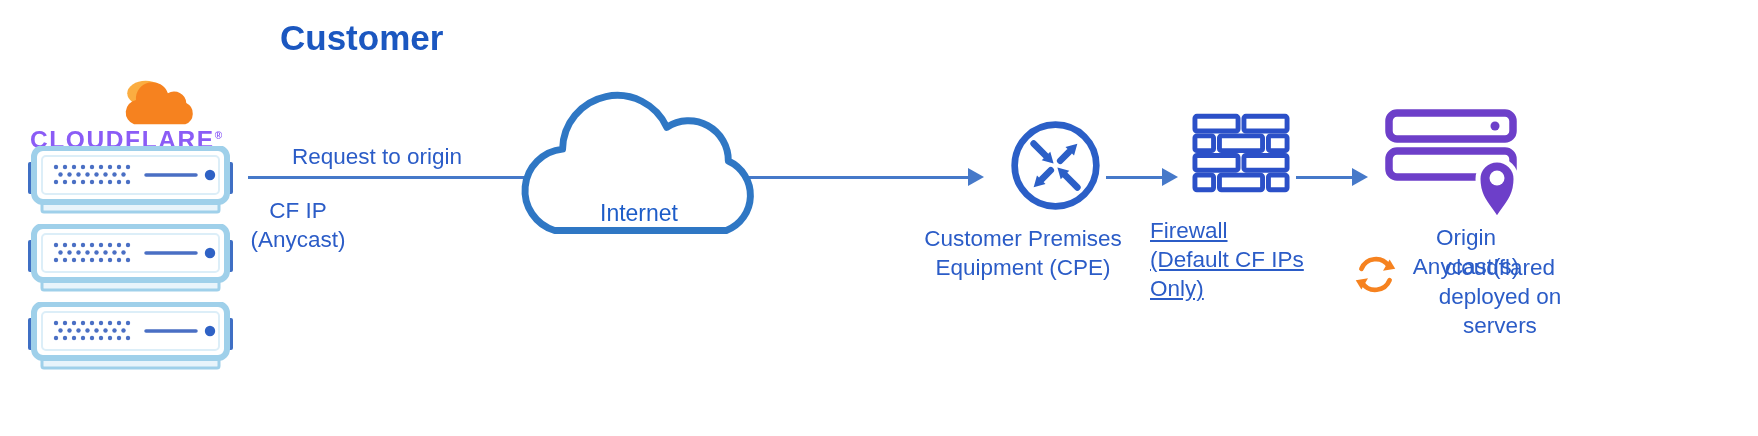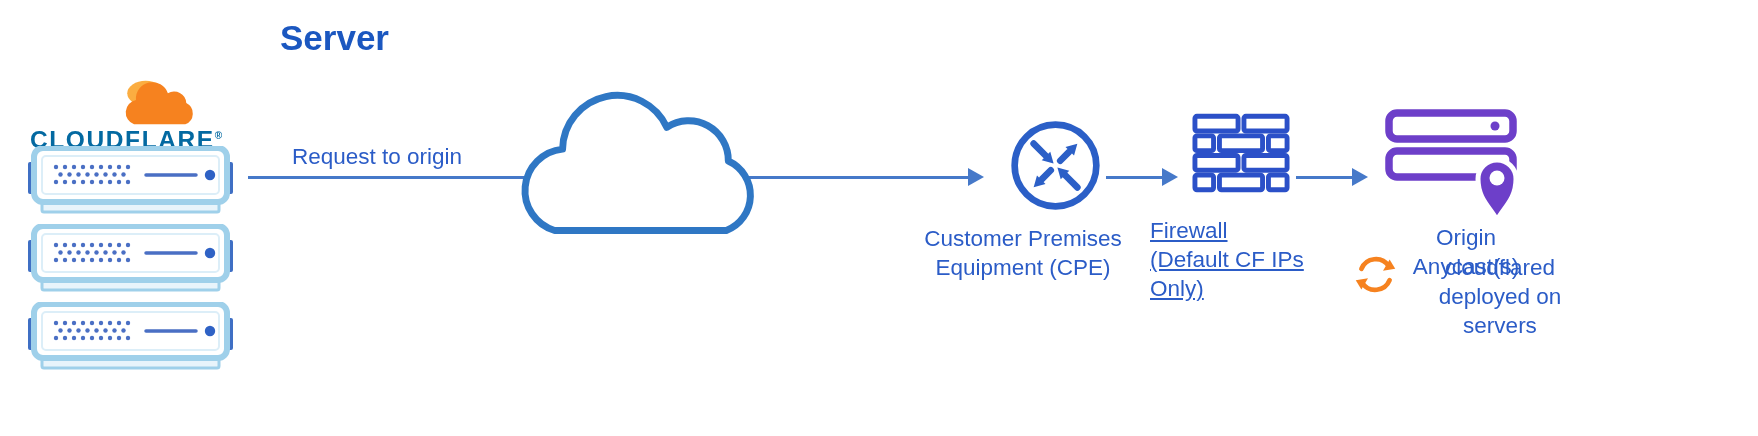--- a/index.html
+++ b/index.html
@@ -19,21 +19,21 @@
   }
   #title{
     left:280px;top:18px;
     font-size:35px;font-weight:600;
     color:#1b57c0;
   }
   
   #cf-logo-cloud{left:116px;top:72px;width:98px;height:60px;}
   #cf-wordmark{
     left:30px;top:126px;
-    font-size:24.5px;font-weight:800;color:#0369a1;
+    font-size:24.5px;font-weight:800;color:#8b5cf6;
     letter-spacing:1.6px;white-space:nowrap;
   }
   #cf-wordmark sup{font-size:10px;letter-spacing:0;vertical-align:super;}
   
   .server{width:205px;height:72px;left:28px;}
   #server-1{top:146px;} #server-2{top:224px;} #server-3{top:302px;}
   
   #request-label{left:292px;top:142px;white-space:nowrap;}
   #cfip-label{left:246px;top:196px;width:104px;}
   
@@ -110,21 +110,21 @@
           <circle cx="100" cy="36" r="2.2"></circle>
       </g>
       <line x1="118" y1="29" x2="168" y2="29" stroke="#4a6fc4" stroke-width="3.5" stroke-linecap="round"></line>
       <circle cx="182" cy="29" r="5.2" fill="#2f62c5"></circle>
     </g>
   </defs>
 </svg>
 
 <div id="canvas">
 
-  <div id="title" class="abs">Server</div>
+  <div id="title" class="abs">Customer</div>
 
   <svg id="cf-logo-cloud" class="abs" viewBox="0 0 100 62">
     <ellipse cx="30" cy="22" rx="19" ry="13" fill="#fbad41"></ellipse>
     <path d="M 18,54 a 13,13 0 0 1 2,-25 a 17,17 0 0 1 33,-7 a 12.5,12.5 0 0 1 19,10 a 12,12 0 0 1 -1,22 z" fill="#f6821f"></path>
   </svg>
   <div id="cf-wordmark" class="abs">
     <span>CLOUDFLARE</span><sup>®</sup>
   </div>
 
   <svg id="server-1" class="abs server" viewBox="0 0 205 72">
@@ -133,24 +133,26 @@
   <svg id="server-2" class="abs server" viewBox="0 0 205 72">
       <use href="#server-shape"></use>
     </svg>
   <svg id="server-3" class="abs server" viewBox="0 0 205 72">
       <use href="#server-shape"></use>
     </svg>
 
   <div id="line-main" class="abs line"></div>
   <div id="head-main" class="abs head"></div>
   <div id="request-label" class="abs lbl">Request to origin</div>
+  <div id="cfip-label" class="abs lbl">CF IP (Anycast)</div>
 
   <svg id="internet-cloud" class="abs" viewBox="0 0 270 165">
     <path d="M 50,150 a 42,42 0 0 1 8,-82 a 55,55 0 0 1 105,-22 a 40,40 0 0 1 62,34 a 38,38 0 0 1 -2,70 z" fill="#ffffff" stroke="#2f77c4" stroke-width="7" stroke-linejoin="round"></path>
   </svg>
+  <div id="internet-label" class="abs lbl">Internet</div>
 
   <svg id="cpe-icon" class="abs" viewBox="0 0 100 100">
     <circle cx="50" cy="50" r="43" fill="#ffffff" stroke="#2b5fc7" stroke-width="7"></circle>
     <g stroke="#2b5fc7" stroke-width="7" stroke-linecap="round" fill="#2b5fc7">
       <line x1="27" y1="27" x2="40" y2="40"></line>
       <polygon points="48,48 35.5,44.5 44.5,35.5" stroke="none"></polygon>
       <line x1="73" y1="73" x2="60" y2="60"></line>
       <polygon points="52,52 64.5,55.5 55.5,64.5" stroke="none"></polygon>
       <line x1="55" y1="45" x2="64" y2="36"></line>
       <polygon points="73,27 60.5,30.5 69.5,39.5" stroke="none"></polygon>

